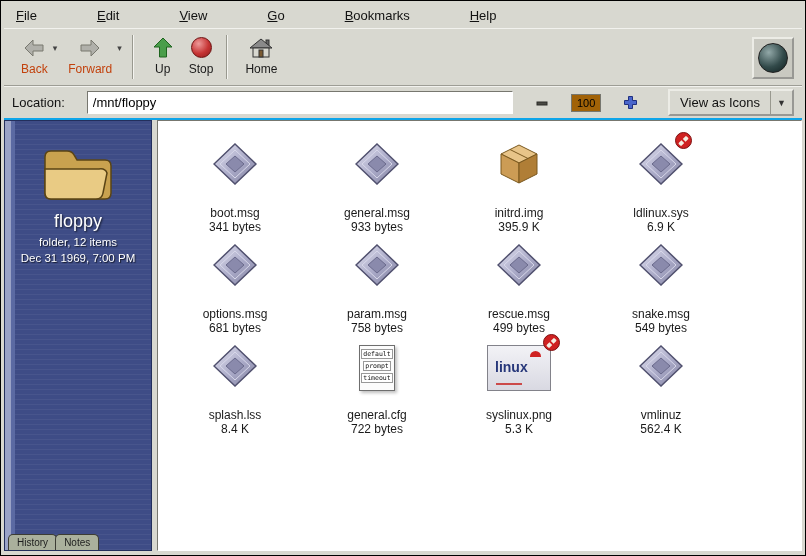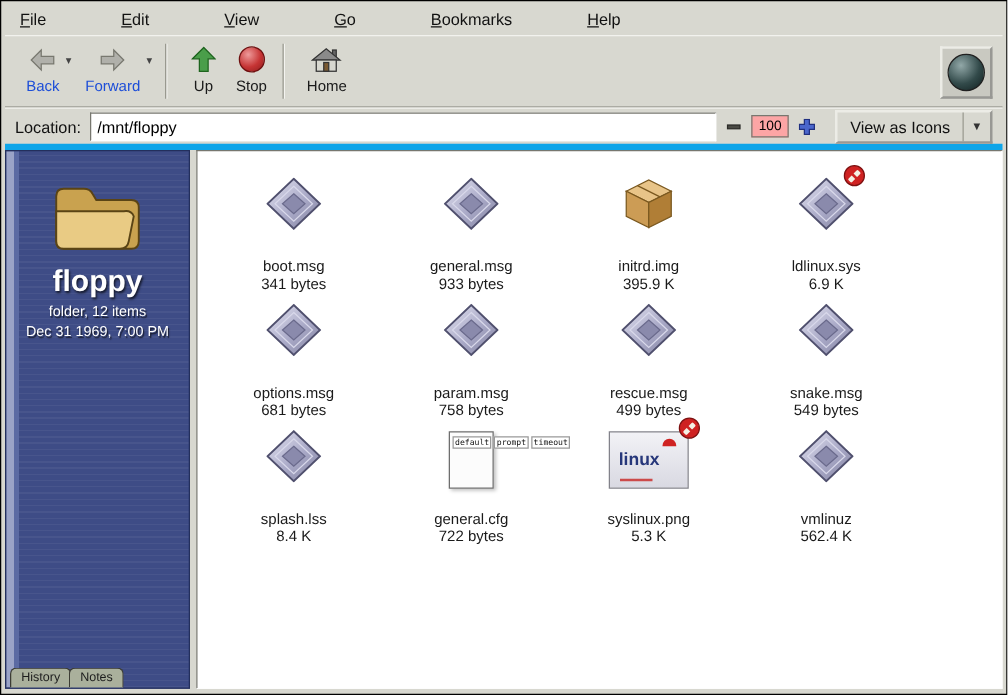--- a/index.html
+++ b/index.html
@@ -22,82 +22,82 @@
   
   .toolbar {
     display:flex; align-items:flex-start; height:58px;
     padding:4px 8px 2px 10px;
     border-top:1px solid #f2f2ee; border-bottom:1px solid #9d9d95;
   }
   .tb-combo { display:flex; align-items:flex-start; }
   .tb-btn { display:flex; flex-direction:column; align-items:center; padding:2px 7px 1px; min-width:38px; }
   .tb-btn .ic { height:25px; display:flex; align-items:center; justify-content:center; }
   .tb-btn .lbl { font-size:12px; color:#1a1a1a; margin-top:2px; white-space:nowrap; }
-  .tb-btn.disabled .lbl { color:#1d4ed8; }
+  .tb-btn.disabled .lbl { color:#c2410c; }
   .tb-chevron { font-size:9px; color:#444; margin:10px 4px 0 -2px; cursor:default; }
   .tb-sep { width:2px; height:44px; border-left:1px solid #99998f; border-right:1px solid #f4f4f0; margin:2px 10px 0 6px; }
   .ic-stop { width:21px; height:21px; border-radius:50%;
     background:radial-gradient(circle at 35% 30%, #ee9a9a, #c63434 55%, #8c1c1c);
     border:1px solid #6e0f0f; }
   .throbber-box { margin-left:auto; align-self:center; width:42px; height:42px;
     border:2px outset #ecece6; background:#c9c9c1;
     display:flex; align-items:center; justify-content:center; }
   .throbber { width:30px; height:30px; border-radius:50%;
     background:radial-gradient(circle at 35% 30%, #92a8a8, #324a4a 55%, #0f1d1d);
     border:1px solid #202020; }
 
   
   .locationbar {
-    display:flex; align-items:center; gap:7px; height:34px; padding:4px 8px;
-    border-top:1px solid #f2f2ee; border-bottom:5px solid #0ea5e9;
+    display:flex; align-items:center; gap:22px; height:34px; padding:4px 8px;
+    border-top:1px solid #f2f2ee; border-bottom:2px solid #0ea5e9;
   }
   .loc-label { font-size:13px; color:#111; white-space:nowrap; }
   .loc-input { flex:1; height:23px; border:1px solid; border-color:#77776f #ffffff #ffffff #77776f;
     background:#fff; font:13px "Liberation Sans", sans-serif; padding:0 5px; color:#000; }
   .zoom-btn { background:none; border:none; display:flex; align-items:center; padding:1px; cursor:default; }
-  .zoom-level { width:30px; height:18px; background:#fca5a5; border:1px solid #77776f;
+  .zoom-level { width:30px; height:18px; background:#a16207; border:1px solid #77776f;
     font-size:11px; color:#000; display:flex; align-items:center; justify-content:center; }
   .view-btn { display:flex; align-items:stretch; height:27px; border:2px outset #ecece6;
     background:var(--window-bg,#d8d8d0); margin-left:8px; cursor:default; }
   .view-btn .vlabel { padding:0 10px; font-size:13px; color:#111; display:flex; align-items:center; white-space:nowrap; }
   .view-btn .varrow { border-left:1px solid #99998f; padding:0 6px; font-size:9px; color:#333;
     display:flex; align-items:center; }
 
   
   .content { flex:1; display:flex; min-height:0; }
 
   .sidebar {
     width:148px; position:relative; color:#fff;
     background-color:var(--sidebar-bg,#3e4c86);
     background-image:
       linear-gradient(90deg, #9aa3c7 0px, #9aa3c7 6px, #5b6aa3 6px, #5b6aa3 10px, rgba(0,0,0,0) 10px),
       repeating-linear-gradient(0deg, rgba(255,255,255,0.05) 0 1px, rgba(0,0,0,0) 1px 5px);
     border:1px solid #232f5c;
     display:flex; flex-direction:column; align-items:center;
   }
   .sb-folder { margin-top:22px; }
-  .sb-title { font-size:24px; font-weight:bold; margin-top:4px; text-shadow:1px 1px 2px rgba(0,0,0,0.7); }
+  .sb-title { font-size:18px; font-weight:normal; margin-top:4px; text-shadow:1px 1px 2px rgba(0,0,0,0.7); }
   .sb-info, .sb-date { font-size:11.5px; margin-top:4px; text-shadow:1px 1px 1px rgba(0,0,0,0.7); }
   .sb-tabs { position:absolute; bottom:0; left:3px; display:flex; }
   .sb-tab { font-size:10px; padding:2px 8px 2px; background:#aab09c; color:#1d1d1d;
     border:1px solid #3c3c34; border-bottom:none; border-radius:5px 5px 0 0; margin-right:-2px; cursor:default; }
 
   .splitter { width:5px; background:var(--window-bg,#d8d8d0); cursor:col-resize; }
 
   .main { flex:1; background:#fff; border:1px solid; border-color:#77776f #ffffff #ffffff #77776f; overflow:hidden; }
 
   .file-grid { display:grid; grid-template-columns:repeat(4,142px); padding:12px 0 0 6px; }
   .file-item { display:flex; flex-direction:column; align-items:center; min-height:95px; padding-top:6px; }
   .icon-holder { position:relative; height:50px; display:flex; align-items:flex-end; justify-content:center; }
   .file-name { font-size:12px; color:#1a1a1a; margin-top:17px; line-height:14px; white-space:nowrap; }
   .file-size { font-size:12px; color:#1a1a1a; line-height:14px; white-space:nowrap; }
 
   .icon-textfile { width:36px; height:46px; background:#fcfcfc; border:1px solid #6e6e6e;
     box-shadow:2px 2px 3px rgba(0,0,0,0.25);
-    display:flex; flex-direction:row; align-items:flex-start; padding:3px 2px; gap:2px; }
+    display:flex; flex-direction:column; align-items:center; padding:3px 2px; gap:2px; }
   .tf-line { font:6.5px "DejaVu Sans Mono", monospace; line-height:8px; color:#111;
     border:1px solid #999; background:#fff; padding:0 1px; }
 
   .icon-image { width:64px; height:46px; position:relative; overflow:hidden;
     background:linear-gradient(#f2f2f6,#d9d9e2); border:1px solid #82828a; }
   .img-linux { position:absolute; left:7px; top:13px; font-size:14px; font-weight:bold; color:#27377a; line-height:16px; }
   .img-hat { position:absolute; right:9px; top:5px; width:11px; height:6px;
     background:var(--emblem-red,#cf2222); border-radius:6px 6px 0 0; }
   .img-redline { position:absolute; left:8px; bottom:5px; width:26px; height:2px; background:#cc4a4a; }
 

